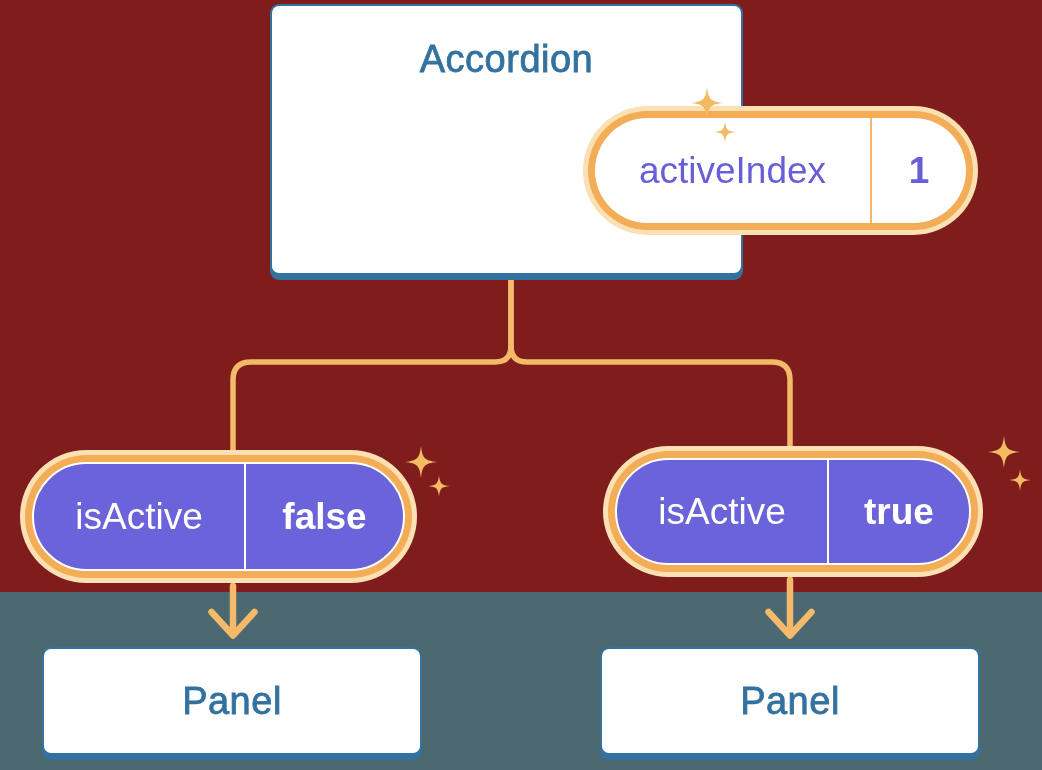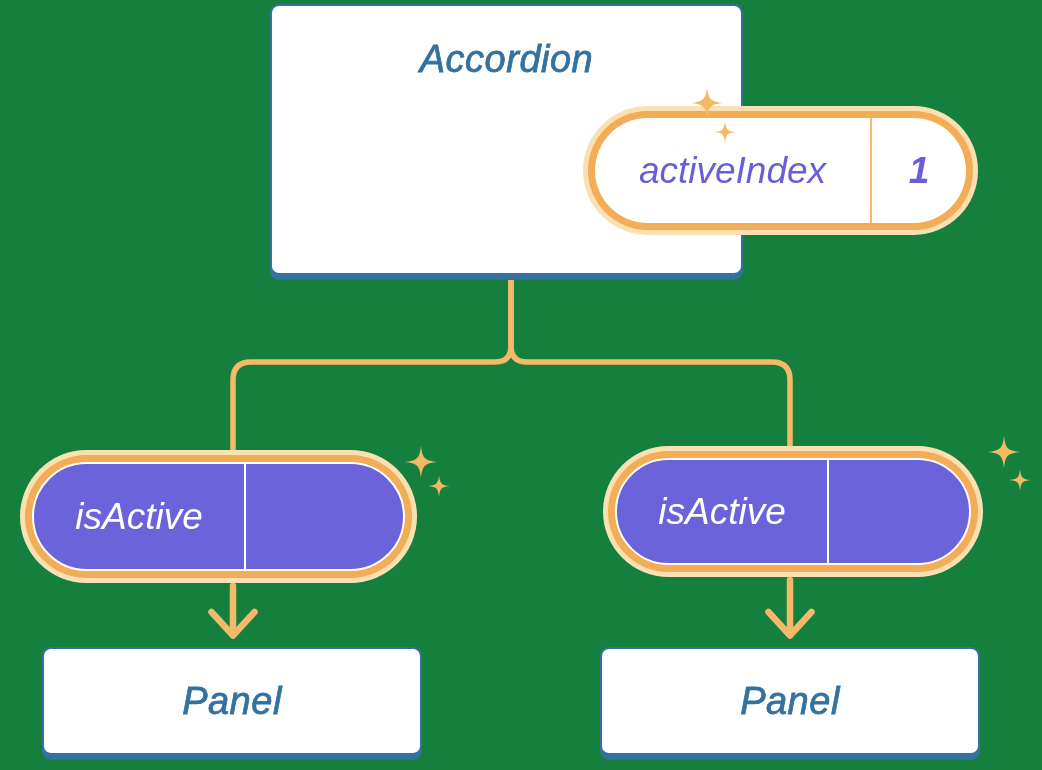--- a/index.html
+++ b/index.html
@@ -2,21 +2,21 @@
 <html><head>
 <meta charset="utf-8">
 <style>
   html,body{margin:0;padding:0;}
   body{
     width:1042px;height:770px;
     font-family:"Liberation Sans", sans-serif;
     background:#4C6871;
     overflow:hidden;
   }
-  .stage{position:relative;width:1042px;height:770px;background:#15803d;font-style:italic;}
+  .stage{position:relative;width:1042px;height:592px;background:#7f1d1d;}
   .overlay{position:absolute;left:0;top:0;width:1042px;height:770px;pointer-events:none;}
 
   
   .card{
     position:absolute;box-sizing:border-box;background:#FFFFFF;
     border:2.5px solid #33719F;border-radius:9px;
     box-shadow:0 5px 0 #33719F;
   }
   .accordion-card{left:270px;top:4px;width:473px;height:271px;}
   .panel-left{left:42px;top:647px;width:380px;height:108px;display:flex;align-items:center;justify-content:center;}
@@ -96,35 +96,37 @@
   </svg>
   <svg class="sparkle" style="left:713px;top:120px" width="24" height="24" viewBox="-20 -20 40 40">
     <path fill="#F2BA62" d="M0,-18 C1.5,-4 4,-1.5 18,0 C4,1.5 1.5,4 0,18 C-1.5,4 -4,1.5 -18,0 C-4,-1.5 -1.5,-4 0,-18 Z"></path>
   </svg>
 
   <div class="pill prop-pill-left">
     <div class="pill-ring">
       <div class="pill-body prop-body">
         <div class="cell name-cell-prop white-text">isActive</div>
         <div class="divider-white"></div>
+        <div class="cell value-cell-prop white-text bold">false</div>
       </div>
     </div>
   </div>
   <svg class="sparkle" style="left:403px;top:444px" width="36" height="36" viewBox="-20 -20 40 40">
     <path fill="#F2BA62" d="M0,-18 C1.5,-4 4,-1.5 18,0 C4,1.5 1.5,4 0,18 C-1.5,4 -4,1.5 -18,0 C-4,-1.5 -1.5,-4 0,-18 Z"></path>
   </svg>
   <svg class="sparkle" style="left:427px;top:474px" width="24" height="24" viewBox="-20 -20 40 40">
     <path fill="#F2BA62" d="M0,-18 C1.5,-4 4,-1.5 18,0 C4,1.5 1.5,4 0,18 C-1.5,4 -4,1.5 -18,0 C-4,-1.5 -1.5,-4 0,-18 Z"></path>
   </svg>
 
   <div class="pill prop-pill-right">
     <div class="pill-ring">
       <div class="pill-body prop-body">
         <div class="cell name-cell-prop white-text">isActive</div>
         <div class="divider-white"></div>
+        <div class="cell value-cell-prop white-text bold">true</div>
       </div>
     </div>
   </div>
   <svg class="sparkle" style="left:986px;top:434px" width="36" height="36" viewBox="-20 -20 40 40">
     <path fill="#F2BA62" d="M0,-18 C1.5,-4 4,-1.5 18,0 C4,1.5 1.5,4 0,18 C-1.5,4 -4,1.5 -18,0 C-4,-1.5 -1.5,-4 0,-18 Z"></path>
   </svg>
   <svg class="sparkle" style="left:1008px;top:468px" width="24" height="24" viewBox="-20 -20 40 40">
     <path fill="#F2BA62" d="M0,-18 C1.5,-4 4,-1.5 18,0 C4,1.5 1.5,4 0,18 C-1.5,4 -4,1.5 -18,0 C-4,-1.5 -1.5,-4 0,-18 Z"></path>
   </svg>
 

